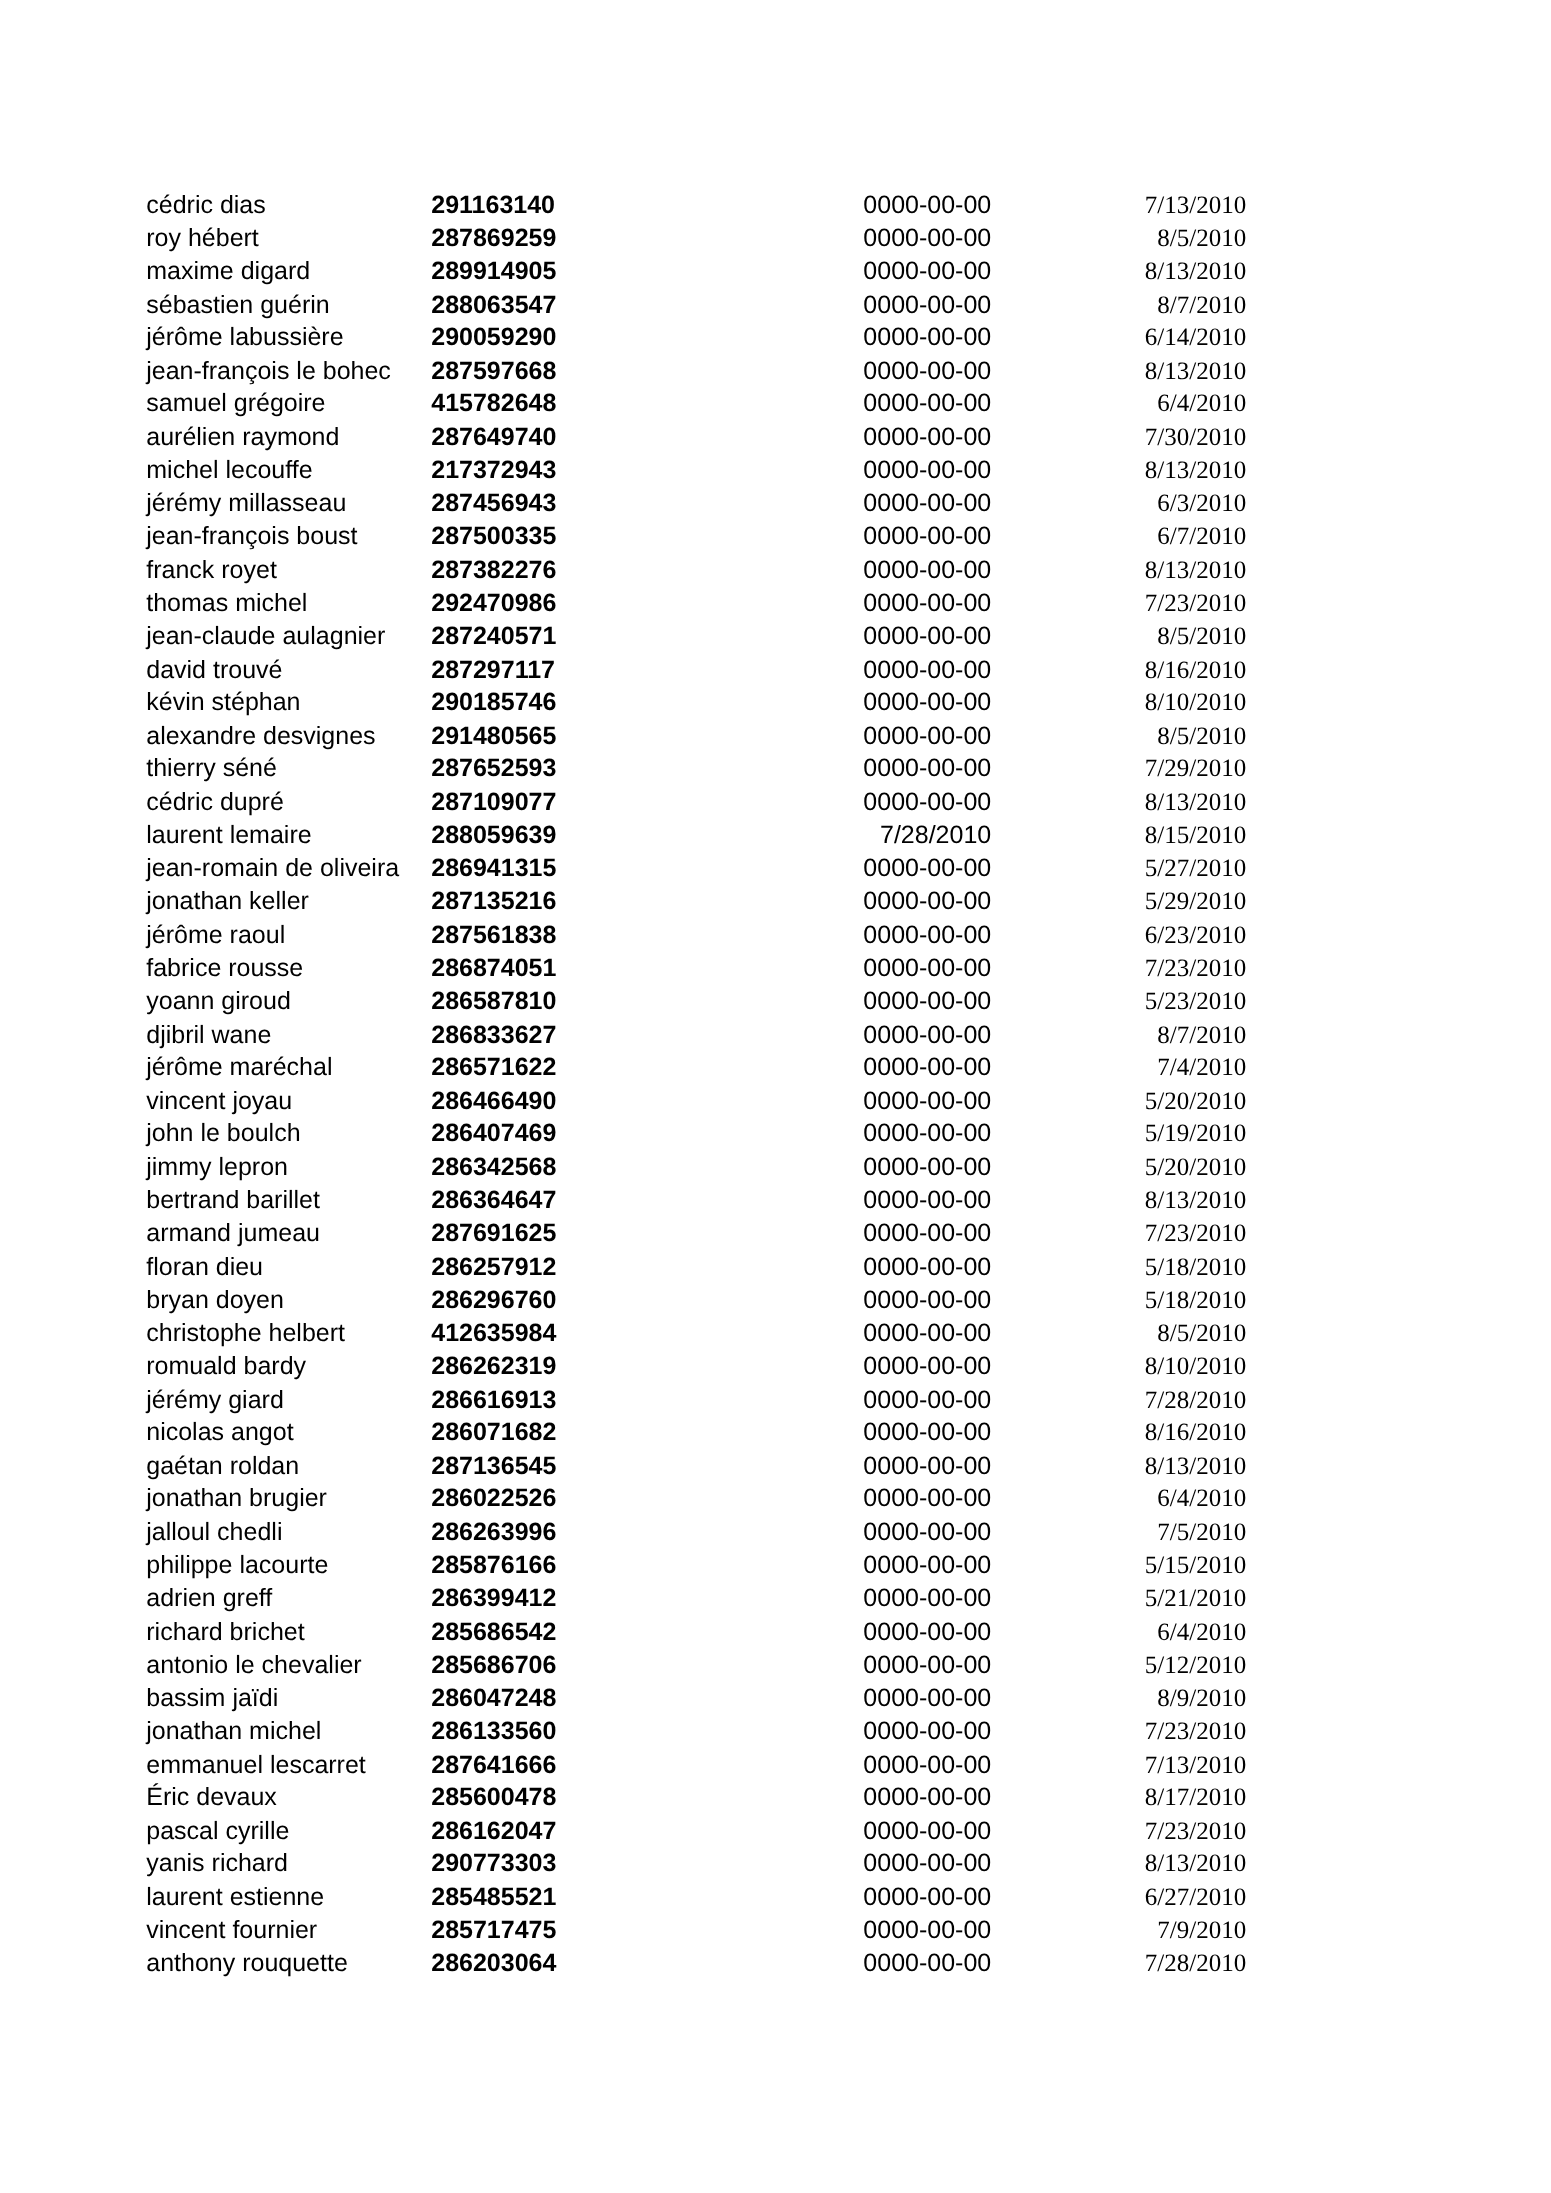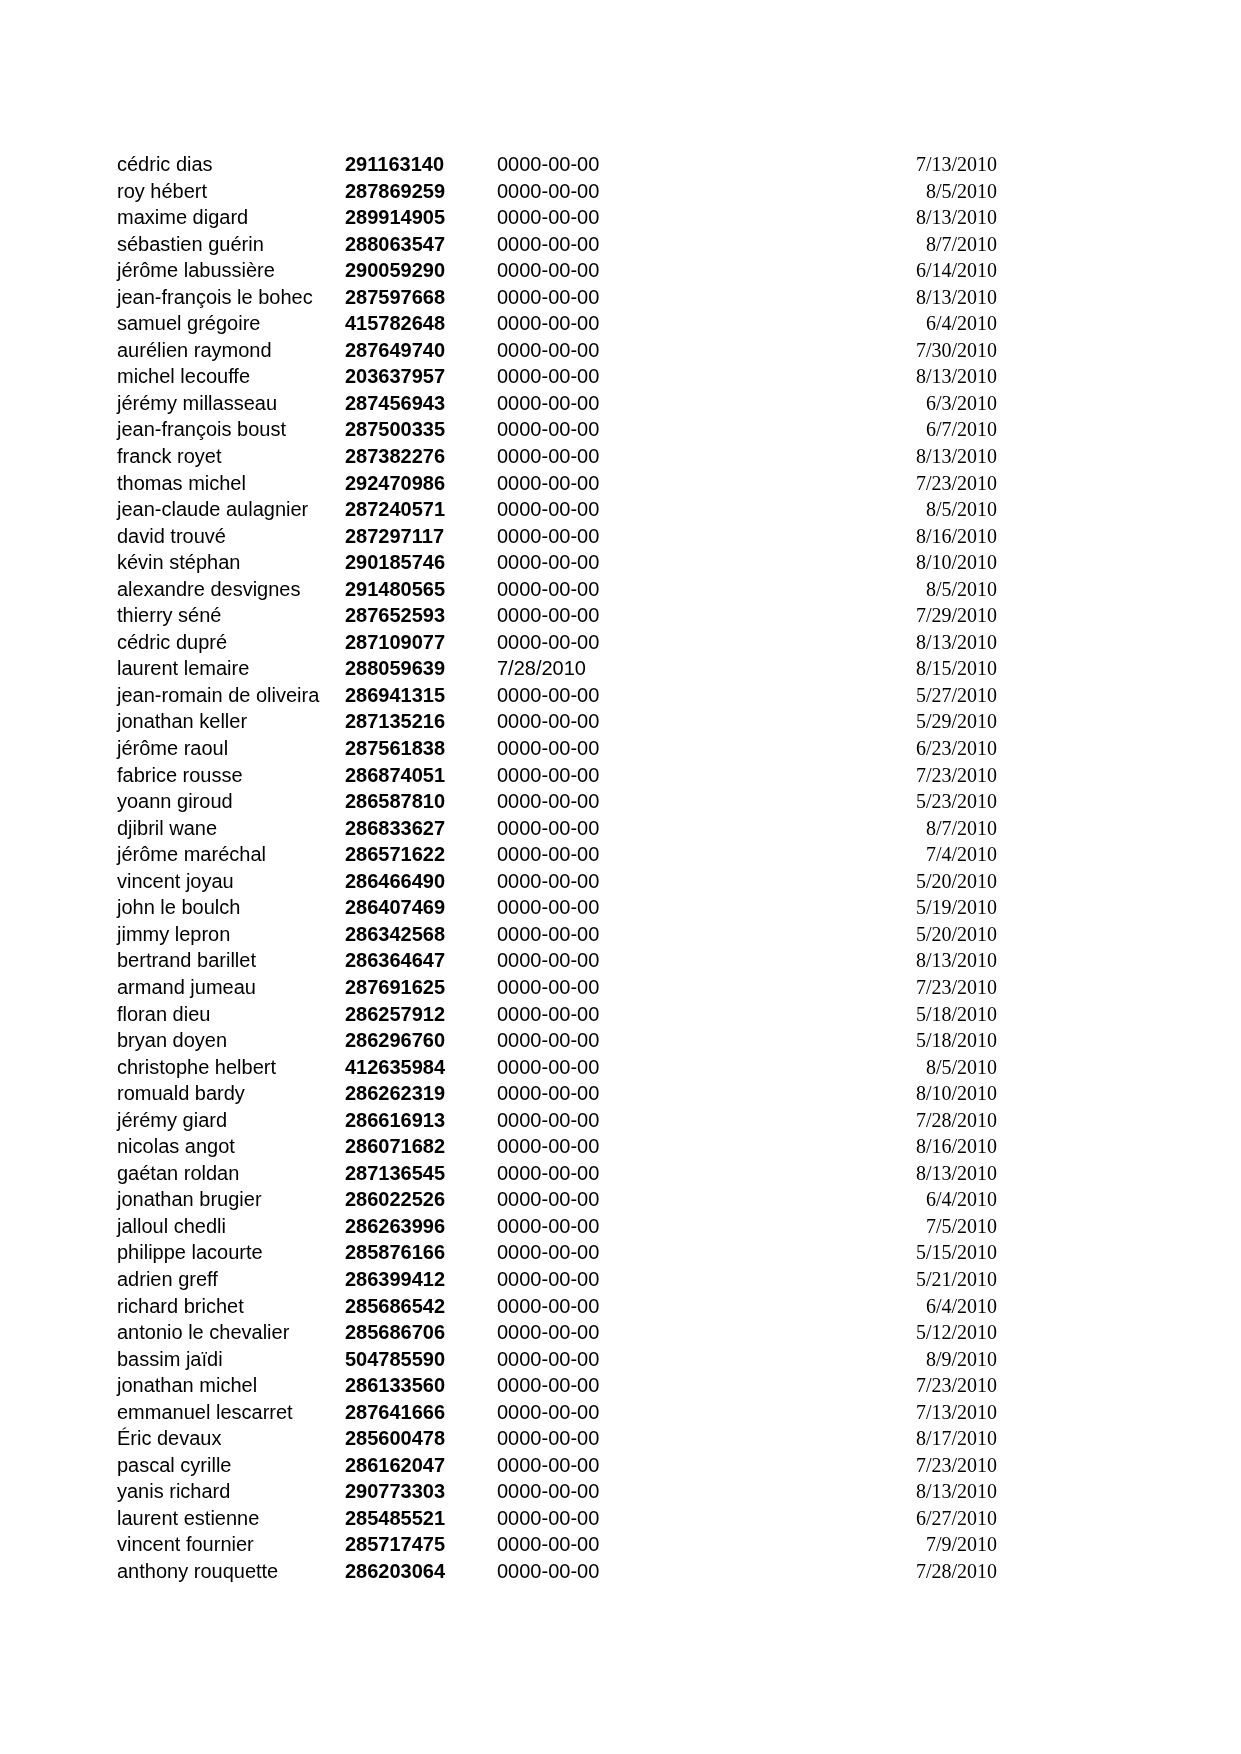--- a/index.html
+++ b/index.html
@@ -27,21 +27,21 @@
   .record-row {
     display: grid;
     grid-template-columns: 228px 152px 296px 204px;
     height: 26.55px;
     line-height: 26.55px;
     white-space: nowrap;
   }
   .cell { overflow: visible; }
   .cell.name   { text-align: left; }
   .cell.number { text-align: left; font-weight: bold; }
-  .cell.middle { }
+  .cell.middle { text-align: right; }
   .cell.date   { text-align: right; font-family: Liberation Serif, serif; }
 </style>
 </head>
 <body style="background: rgb(255, 255, 255);">
 
 <div class="page">
   <div class="records-table" style="color: rgb(0, 0, 0);">
       <div class="record-row">
     <div class="cell name">cédric dias</div>
     <div class="cell number">291163140</div>
@@ -85,21 +85,21 @@
     <div class="cell date">6/4/2010</div>
   </div>
       <div class="record-row">
     <div class="cell name">aurélien raymond</div>
     <div class="cell number">287649740</div>
     <div class="cell middle">0000-00-00</div>
     <div class="cell date">7/30/2010</div>
   </div>
       <div class="record-row">
     <div class="cell name">michel lecouffe</div>
-    <div class="cell number">203637957</div>
+    <div class="cell number">217372943</div>
     <div class="cell middle">0000-00-00</div>
     <div class="cell date">8/13/2010</div>
   </div>
       <div class="record-row">
     <div class="cell name">jérémy millasseau</div>
     <div class="cell number">287456943</div>
     <div class="cell middle">0000-00-00</div>
     <div class="cell date">6/3/2010</div>
   </div>
       <div class="record-row">
@@ -307,21 +307,21 @@
     <div class="cell date">6/4/2010</div>
   </div>
       <div class="record-row">
     <div class="cell name">antonio le chevalier</div>
     <div class="cell number">285686706</div>
     <div class="cell middle">0000-00-00</div>
     <div class="cell date">5/12/2010</div>
   </div>
       <div class="record-row">
     <div class="cell name">bassim jaïdi</div>
-    <div class="cell number">504785590</div>
+    <div class="cell number">286047248</div>
     <div class="cell middle">0000-00-00</div>
     <div class="cell date">8/9/2010</div>
   </div>
       <div class="record-row">
     <div class="cell name">jonathan michel</div>
     <div class="cell number">286133560</div>
     <div class="cell middle">0000-00-00</div>
     <div class="cell date">7/23/2010</div>
   </div>
       <div class="record-row">

